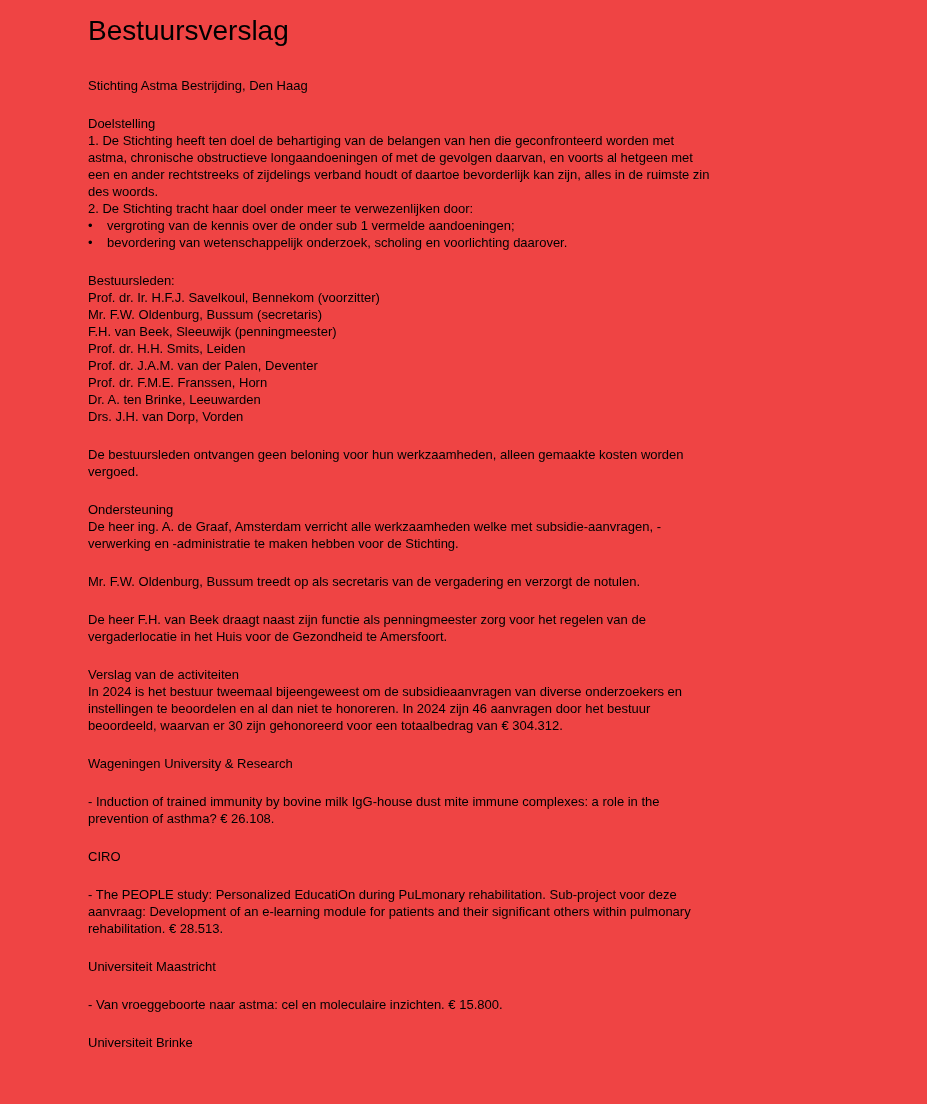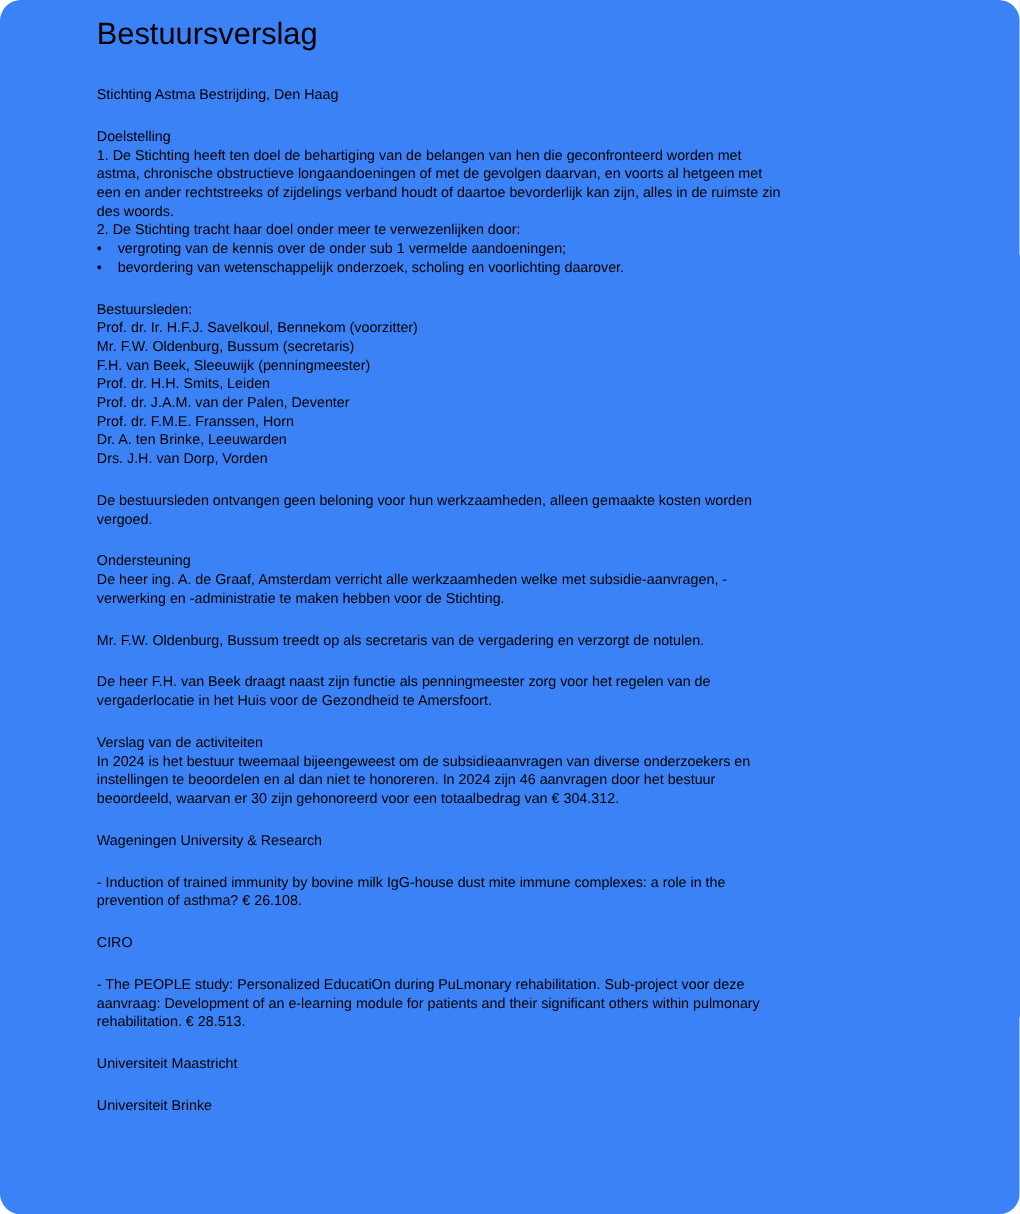--- a/index.html
+++ b/index.html
@@ -8,22 +8,21 @@
     width: 927px;
     height: 1104px;
     overflow: hidden;
     font-family: "Liberation Sans", sans-serif;
     color: #000000;
   }
   .page {
     width: 100%;
     height: 100%;
     padding: 14px 90px 0 88px;
-    background: #3b82f6;
-    border-radius: 19px;
+    background: #ef4444;
   }
   .doc-title {
     font-size: 28px;
     line-height: 34px;
     font-weight: 400;
     margin: 0 0 29px 0;
   }
   .para {
     font-size: 13px;
     line-height: 17px;
@@ -68,14 +67,15 @@
 instellingen te beoordelen en al dan niet te honoreren. In 2024 zijn 46 aanvragen door het bestuur
 beoordeeld, waarvan er 30 zijn gehonoreerd voor een totaalbedrag van € 304.312.</p>
   <p class="para">Wageningen University &amp; Research</p>
   <p class="para">- Induction of trained immunity by bovine milk IgG-house dust mite immune complexes: a role in the
 prevention of asthma? € 26.108.</p>
   <p class="para">CIRO</p>
   <p class="para">- The PEOPLE study: Personalized EducatiOn during PuLmonary rehabilitation. Sub-project voor deze
 aanvraag: Development of an e-learning module for patients and their significant others within pulmonary
 rehabilitation. € 28.513.</p>
   <p class="para">Universiteit Maastricht</p>
+  <p class="para">- Van vroeggeboorte naar astma: cel en moleculaire inzichten. € 15.800.</p>
   <p class="para">Universiteit Brinke</p>
 </div>
 
 </body></html>

